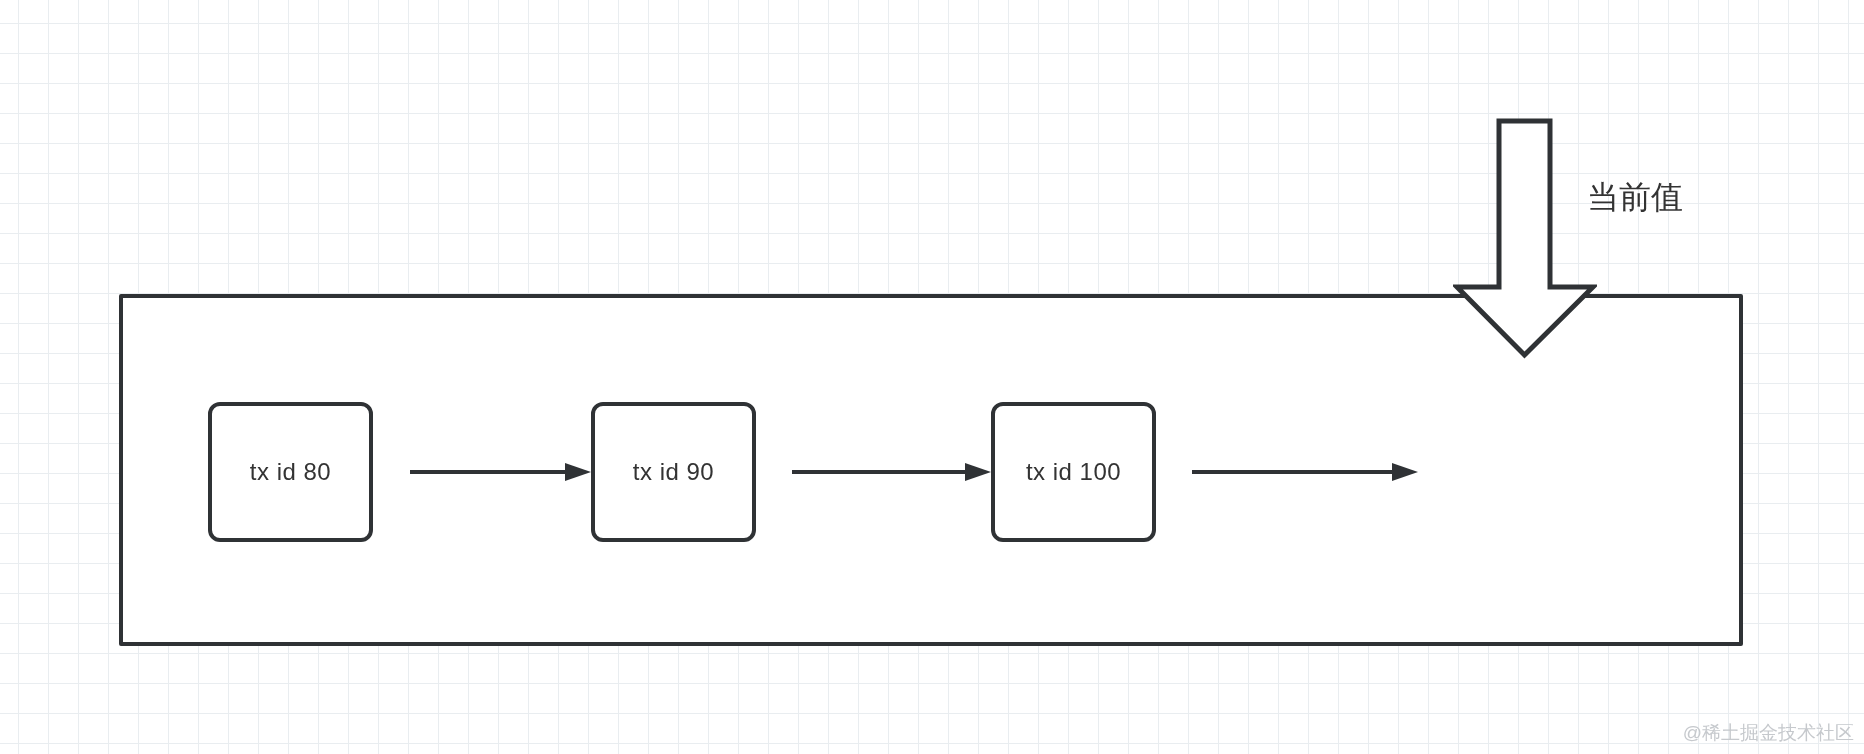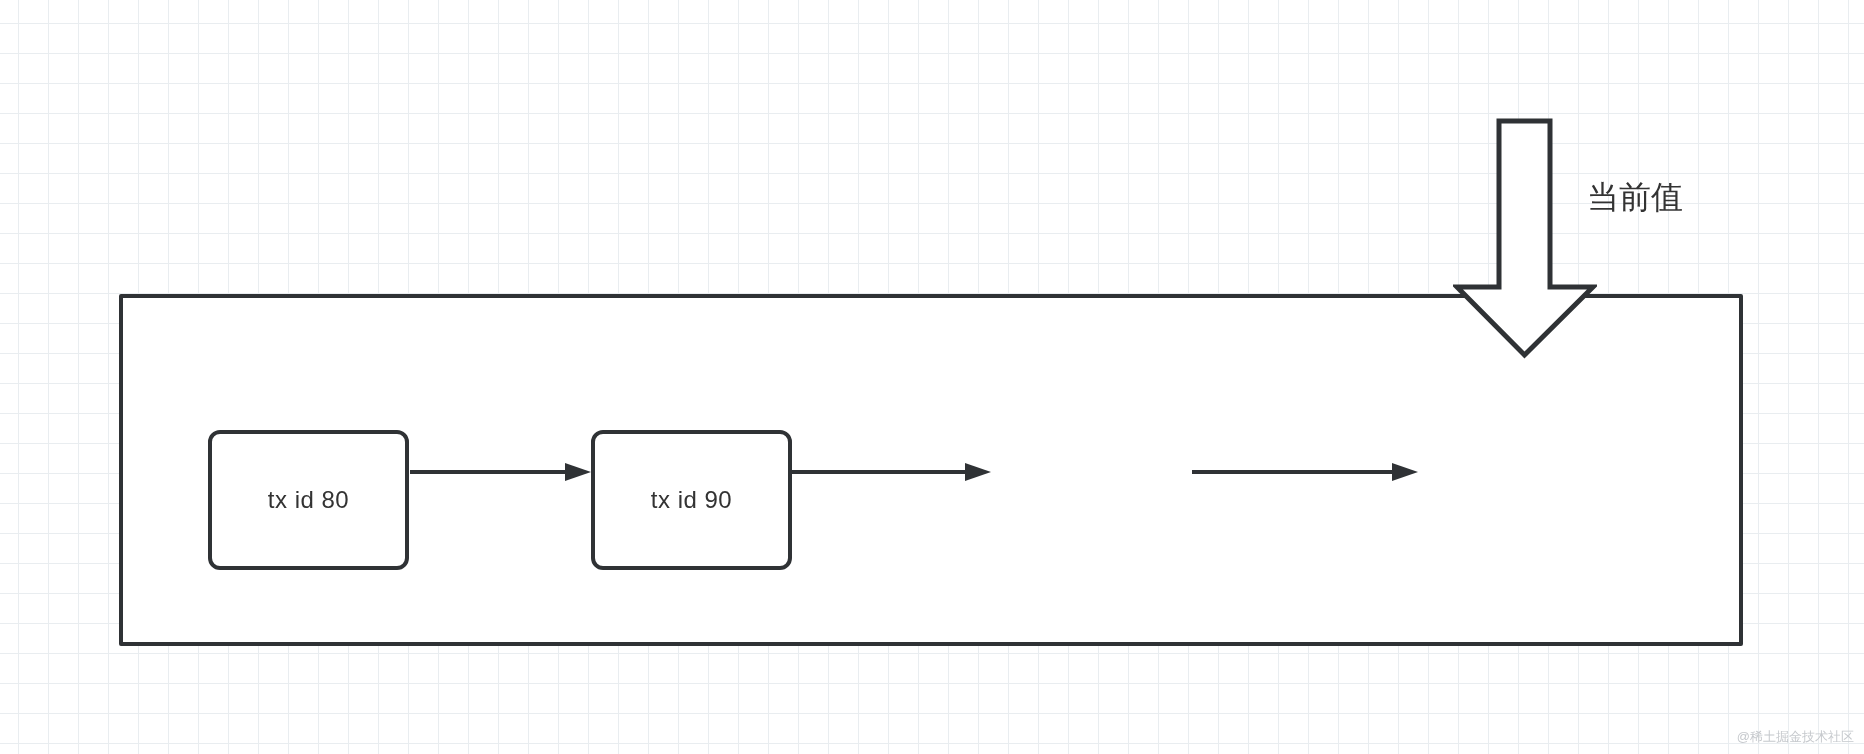--- a/index.html
+++ b/index.html
@@ -34,33 +34,32 @@
     width: 1624px;
     height: 352px;
     background: var(--background);
     border: 4px solid var(--stroke);
     border-radius: 2px;
     z-index: 1;
   }
   .tx-box {
     position: absolute;
     top: 402px;
-    width: 201px;
+    width: 165px;
     height: 140px;
     background: var(--background);
     border: 4px solid var(--stroke);
     border-radius: 12px;
     display: flex;
     align-items: center;
     justify-content: center;
     font-size: 24px;
     color: var(--text);
     letter-spacing: 0.5px;
     z-index: 3;
-    margin-top: 28px;
   }
   .tx-box-1 { left: 208px; }
   .tx-box-2 { left: 591px; }
   .tx-box-3 { left: 991px; }
   .tx-box-4 { left: 1418px; }
   .connector {
     position: absolute;
     top: 463px;            
     height: 18px;
     z-index: 2;
@@ -101,38 +100,41 @@
     font-size: 32px;
     line-height: 1.1;
     color: var(--text);
     z-index: 4;
     white-space: nowrap;
   }
   .watermark {
     position: absolute;
     right: 10px;
     bottom: 8px;
-    font-size: 13px;
+    font-size: 19px;
     color: var(--watermark);
     z-index: 5;
     white-space: nowrap;
   }
 </style>
 </head>
 <body>
 
 <div class="canvas">
 
   <div class="outer-rect"></div>
 
   <div class="tx-box tx-box-1">
     <span>tx id 80</span>
   </div>
   <div class="tx-box tx-box-2">
     <span>tx id 90</span>
+  </div>
+  <div class="tx-box tx-box-3">
+    <span>tx id 100</span>
   </div>
 
   <div class="connector connector-1">
     <div class="connector-line"></div>
     <div class="connector-head"></div>
   </div>
   <div class="connector connector-2">
     <div class="connector-line"></div>
     <div class="connector-head"></div>
   </div>

